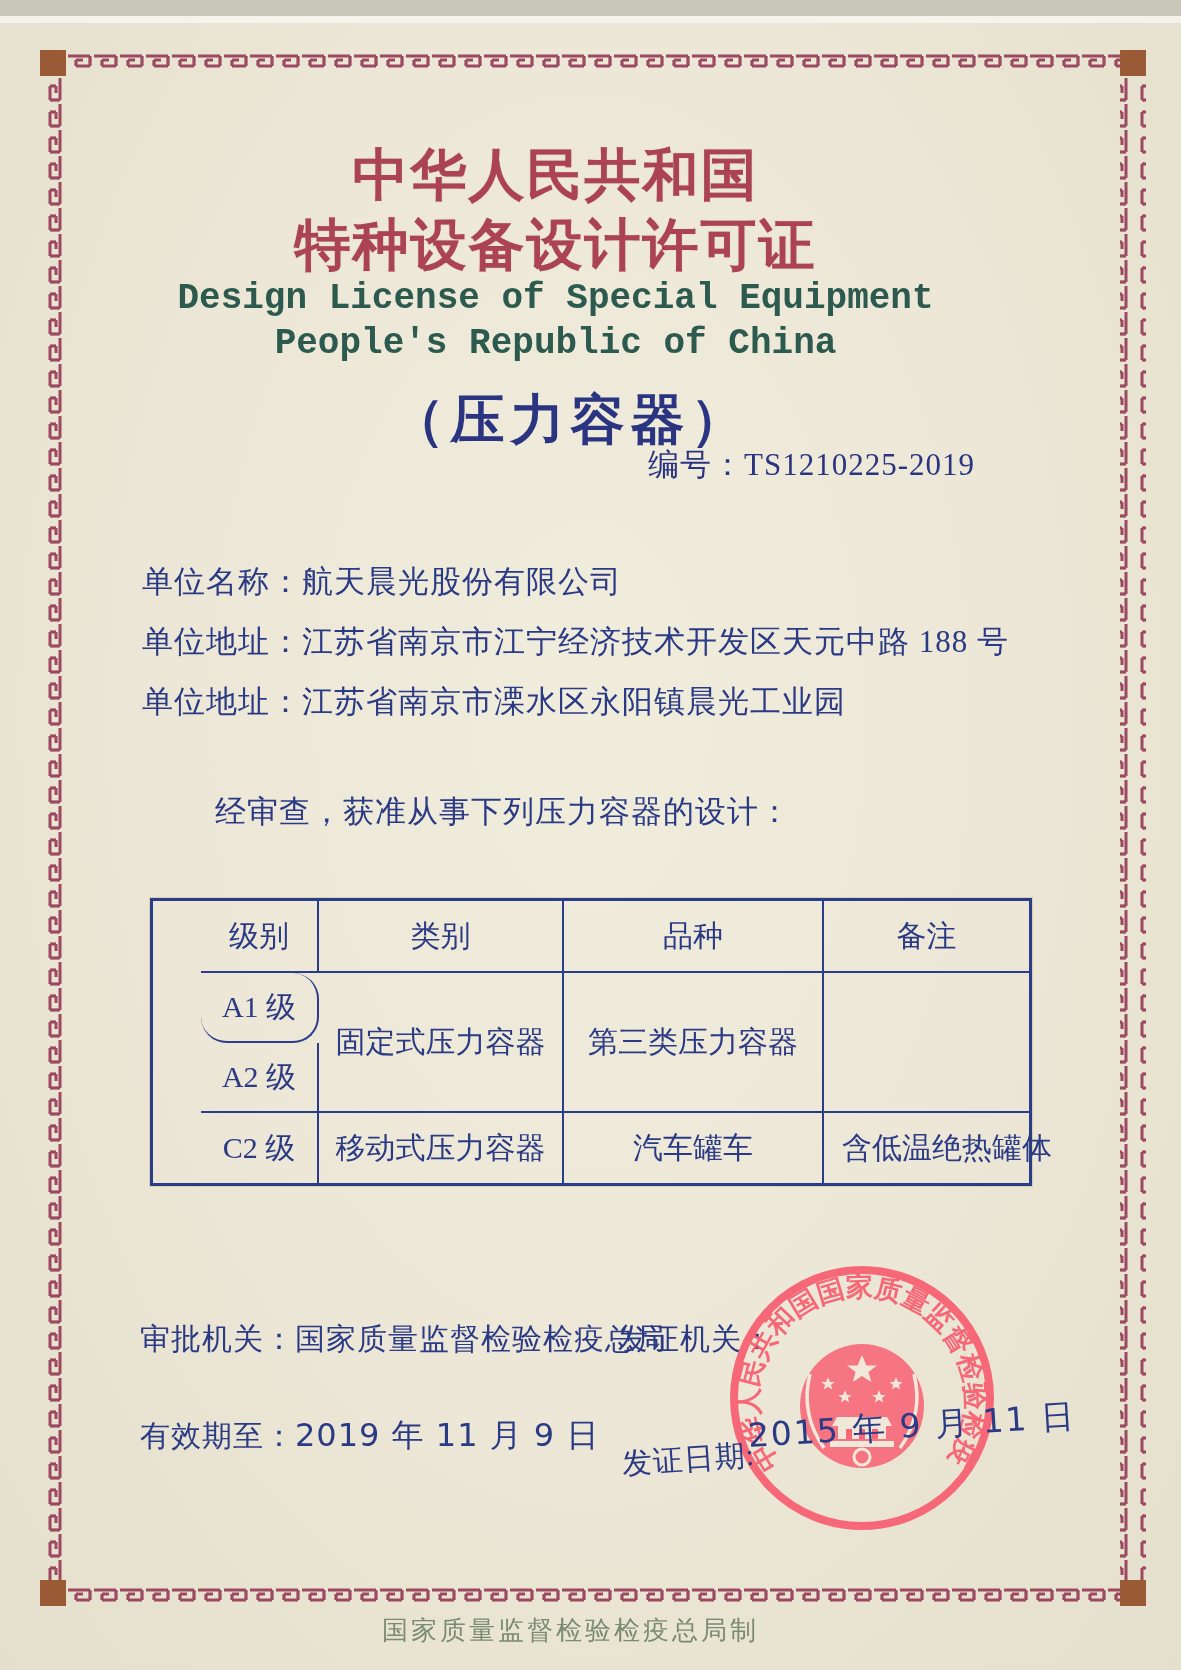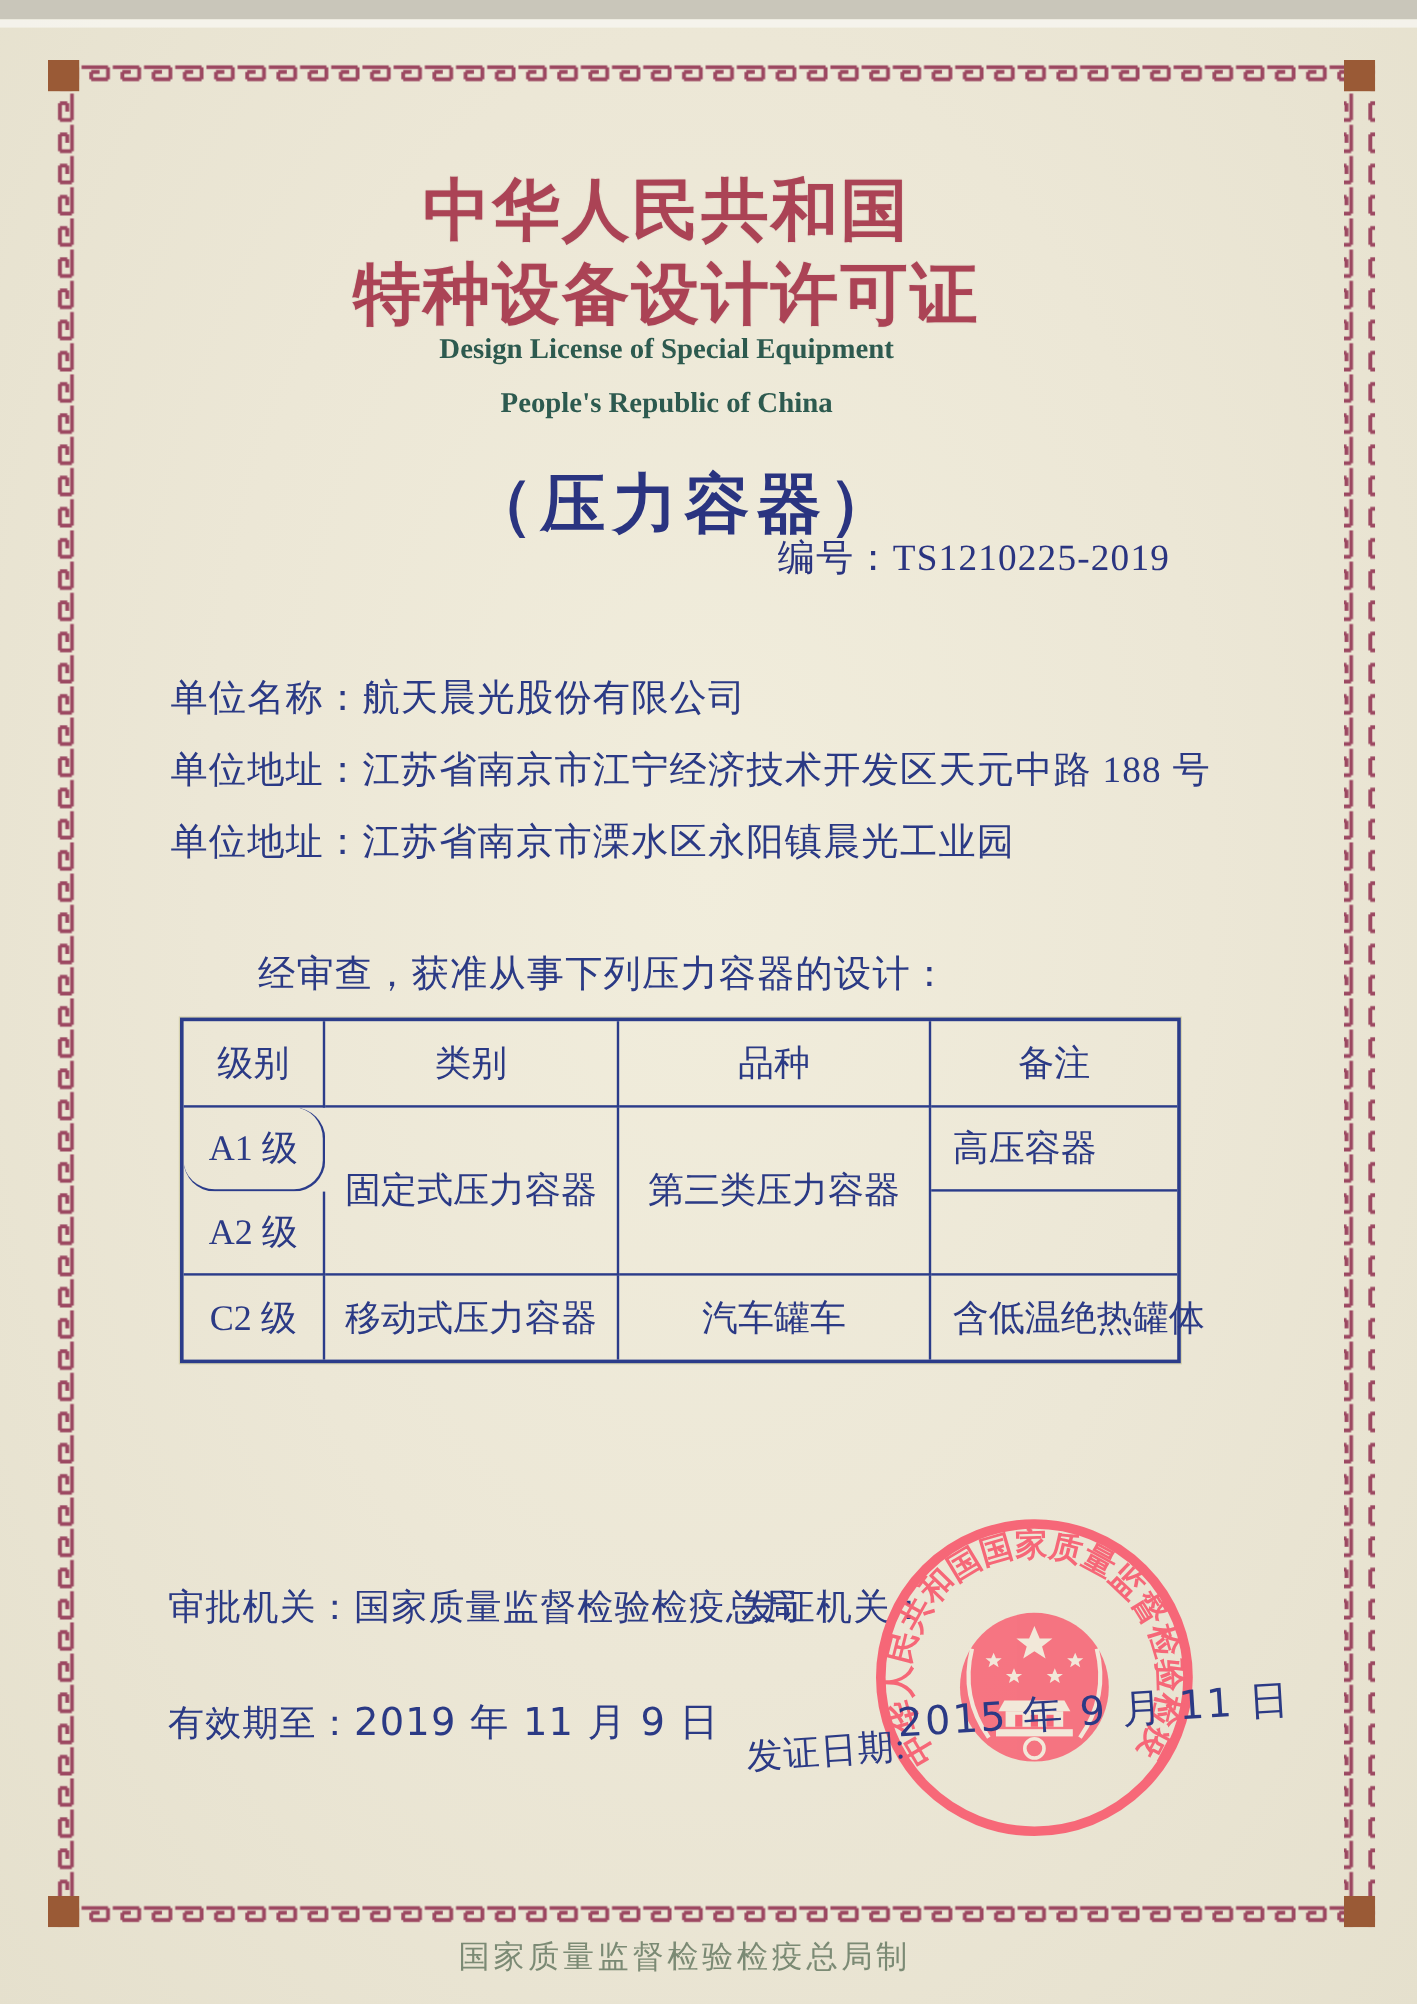--- a/index.html
+++ b/index.html
@@ -16,22 +16,22 @@
   .scan-edge-bottom{position:absolute;left:0;bottom:0;width:100%;height:14px;background:#f4f3ee;opacity:.85;}
   .abs{position:absolute;}
   .center-block{left:0;right:70px;text-align:center;}
   .title-cn{
     font-size:56px;font-weight:bold;letter-spacing:2px;
     color:#ab4355;
     font-family:"DejaVu Sans","Liberation Sans",sans-serif;
     text-shadow:0 0 1px rgba(120,40,60,.35);
   }
   .title-en{
-    font-size:24px;font-weight:bold;color:#2d5a4f;
-    font-family:Liberation Serif, serif;
+    font-size:36px;font-weight:bold;color:#2d5a4f;
+    font-family:Liberation Mono, monospace;
   }
   .subtitle-cn{
     font-size:54px;font-weight:bold;color:#2a3480;letter-spacing:6px;
     font-family:"DejaVu Sans","Liberation Sans",sans-serif;
   }
   .license-no{
     font-size:31px;color:#2a3480;letter-spacing:1px;
     text-align:right;left:16px;right:206px;
   }
   .info-line{font-size:31px;letter-spacing:1px;white-space:nowrap;}
@@ -119,30 +119,29 @@
   </div>
   <div class="abs info-line" style="left:142px;top:605px;">
     <span>单位地址：</span><span>江苏省南京市江宁经济技术开发区天元中路 188 号</span>
   </div>
   <div class="abs info-line" style="left:142px;top:665px;">
     <span>单位地址：</span><span>江苏省南京市溧水区永阳镇晨光工业园</span>
   </div>
 
   <div class="abs intro-line" style="left:215px;top:775px;">经审查，获准从事下列压力容器的设计：</div>
 
-  <div class="abs tbl" style="left:150px;top:832px;width:828px;">
+  <div class="abs tbl" style="left:150px;top:882px;width:828px;padding-left:48px;">
     <div class="cell" style="grid-column:1;grid-row:1;">级别</div>
     <div class="cell" style="grid-column:2;grid-row:1;">类别</div>
     <div class="cell" style="grid-column:3;grid-row:1;">品种</div>
     <div class="cell last-col" style="grid-column:4;grid-row:1;">备注</div>
 
     <div class="cell r1c1">A1 级</div>
     <div class="cell r12c2">固定式压力容器</div>
     <div class="cell r12c3">第三类压力容器</div>
-    <div class="cell r1c4 last-col left">高压容器</div>
 
     <div class="cell r2c1">A2 级</div>
     <div class="cell r2c4 last-col"></div>
 
     <div class="cell r3c1 last-row">C2 级</div>
     <div class="cell r3c2 last-row">移动式压力容器</div>
     <div class="cell r3c3 last-row">汽车罐车</div>
     <div class="cell r3c4 last-col last-row left">含低温绝热罐体</div>
   </div>
 

